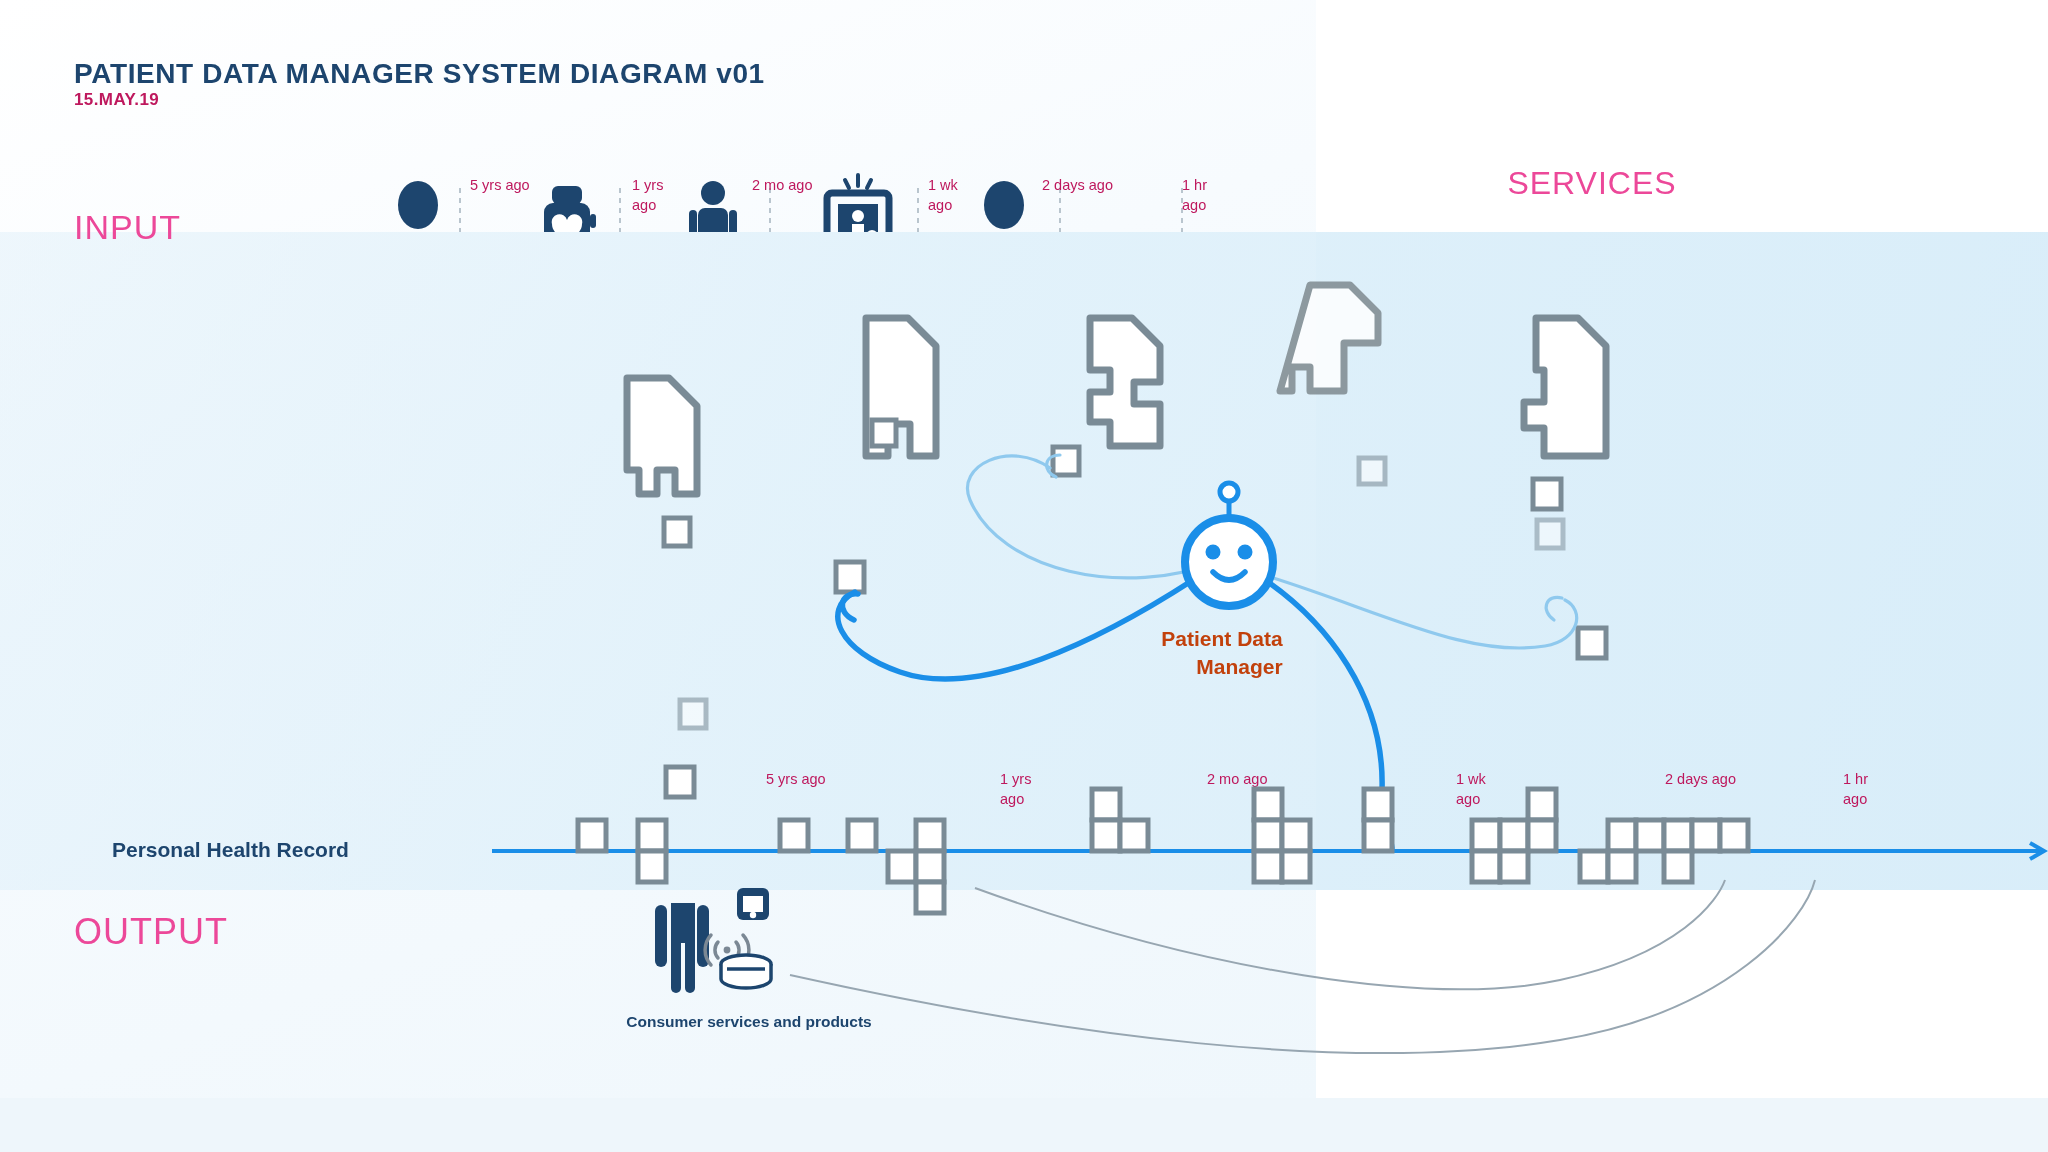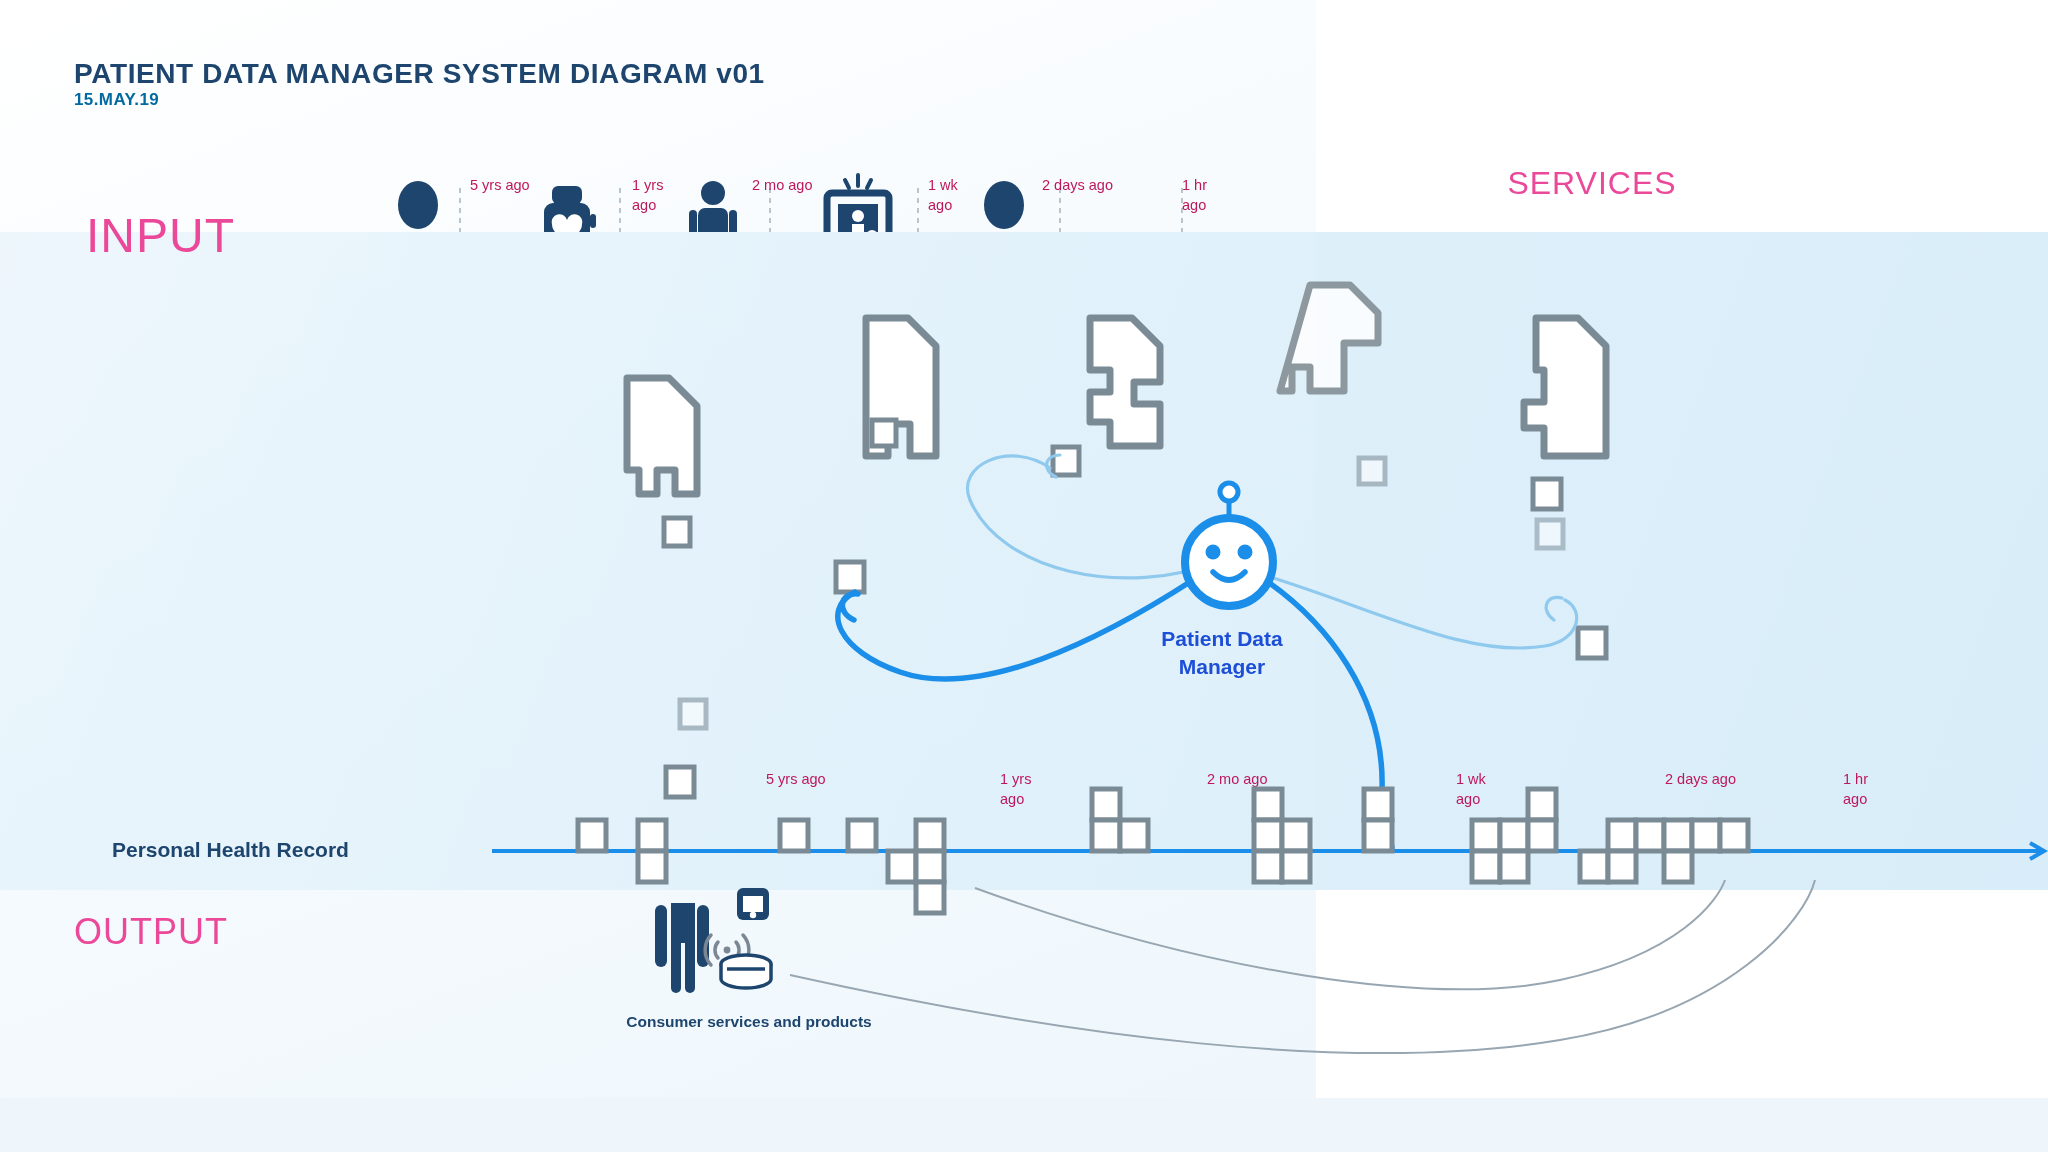--- a/index.html
+++ b/index.html
@@ -37,28 +37,28 @@
     background:#ffffff;
   }
 
   
   .title{
     position:absolute; left:74px; top:58px;
     font-size:28px; font-weight:bold; letter-spacing:.6px; color:#1d456e;
   }
   .subtitle{
     position:absolute; left:74px; top:90px;
-    font-size:17px; font-weight:bold; color:#0369a1; letter-spacing:.4px;
+    font-size:17px; font-weight:bold; color:#be185d; letter-spacing:.4px;
   }
 
   
   .sec-label{
     position:absolute; color:#ec4899; letter-spacing:1px; white-space:nowrap;
   }
-  #lbl-input   { left:74px; top:208px;  font-size:48px;margin-left:12px; }
+  #lbl-input   { left:74px; top:208px;  font-size:34px; }
   #lbl-curation{ left:112px; top:513px; font-size:42px; }
   #lbl-output  { left:74px; top:911px;  font-size:36px; }
   #lbl-services{ left:1592px; top:165px; font-size:32px; transform:translateX(-50%); }
 
   .phr-label{
     position:absolute; left:112px; top:838px;
     font-size:21px; font-weight:bold; color:#1d456e; white-space:nowrap;
   }
 
   
@@ -69,21 +69,21 @@
 
   
   .consumer-cap{
     position:absolute; left:749px; top:1013px; transform:translateX(-50%);
     font-size:15.5px; color:#1d456e; white-space:nowrap; font-weight:bold;
   }
 
   
   .pdm-label{
     position:absolute; left:1222px; top:625px; transform:translateX(-50%);
-    text-align:center; font-size:21px; font-weight:bold; color:#1d4ed8;
+    text-align:right; font-size:21px; font-weight:bold; color:#c2410c;
     line-height:1.35; white-space:nowrap;
   }
 
   
   .tick{
     position:absolute; font-size:14.5px; color:#be185d; line-height:1.35;
     white-space:nowrap;
   }
   .tick.w2{ white-space:normal; width:44px; }
 

